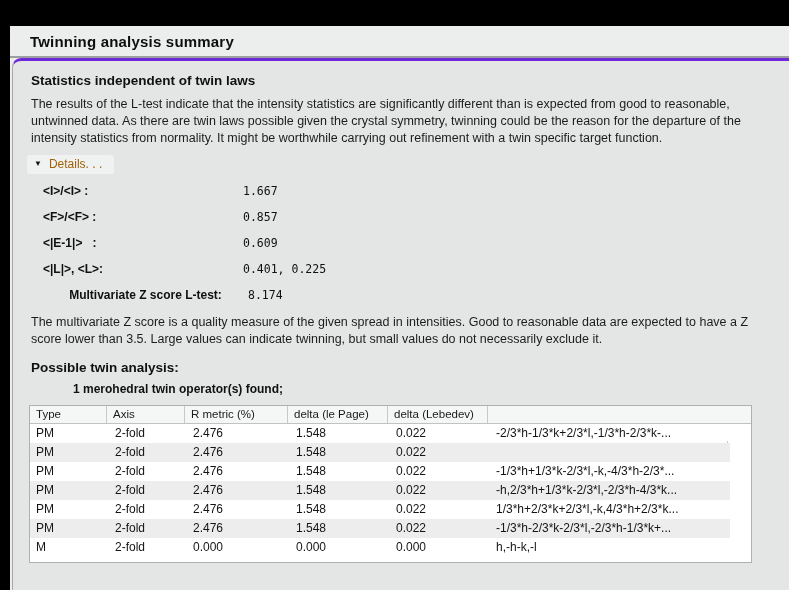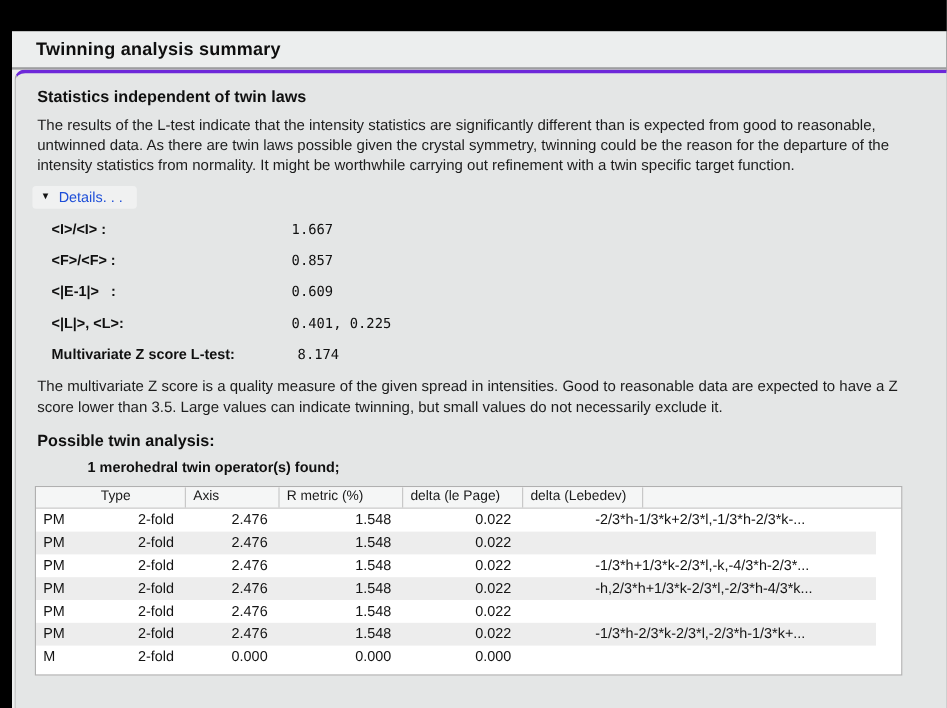--- a/index.html
+++ b/index.html
@@ -30,21 +30,21 @@
   .body-text {
     font-size:12.5px; color:#1c1c1c; line-height:17px;
     margin:8px 20px 0 18px; max-width:732px;
   }
   .details-toggle {
     display:inline-flex; align-items:center; gap:7px;
     margin:8px 0 0 14px; padding:2px 12px 3px 7px;
     background:#f0f1f1; border-radius:3px; cursor:default;
   }
   .tri { font-size:8px; color:#141414; line-height:1; }
-  .details-label { font-size:12px; color:#1d4ed8; }
+  .details-label { font-size:12px; color:#a16207; }
   .metrics { margin:4px 0 0 30px; }
   .mrow { height:26px; display:flex; align-items:center; }
   .mlabel {
     width:200px; font-weight:bold; font-size:12px; color:#101010; white-space:pre;
   }
   .mvalue {
     font-family:"DejaVu Sans Mono", monospace; font-size:11.5px; color:#101010; white-space:pre;
   }
   .note { margin-top:6px; }
   .heading2 { margin-top:12px; }
@@ -108,38 +108,38 @@
         <div class="mrow">
           <span class="mlabel">&lt;|E-1|&gt;   :</span>
           <span class="mvalue">0.609</span>
         </div>
         <div class="mrow">
           <span class="mlabel">&lt;|L|&gt;, &lt;L&gt;:</span>
           <span class="mvalue">0.401, 0.225</span>
         </div>
       </div>
 
-    <div class="metrics" style="margin-top:0;">
+    <div class="metrics" style="margin-top:0;text-align:center;">
       <div class="mrow">
         <span class="mlabel" style="width:205px;">Multivariate Z score L-test:</span>
         <span class="mvalue">8.174</span>
       </div>
     </div>
 
     <div class="body-text note">The multivariate Z score is a quality measure of the given spread in intensities. Good to reasonable data are expected to have a Z score lower than 3.5. Large values can indicate twinning, but small values do not necessarily exclude it.</div>
 
     <div class="section-heading heading2">Possible twin analysis:</div>
 
     <div class="found-line">
       <span>1 merohedral twin operator(s) found;</span>
     </div>
 
     <div class="twin-table">
       <div class="thead" id="thead">
-          <div class="th" style="width: 77px; margin-left: 48px;">Type</div>
+          <div class="th" style="width: 77px;">Type</div>
           <div class="th" style="width: 78px;">Axis</div>
           <div class="th" style="width: 103px;">R metric (%)</div>
           <div class="th" style="width: 100px;">delta (le Page)</div>
           <div class="th" style="width: 100px;">delta (Lebedev)</div>
           <div class="th" style="width: 240px; margin-top: 35px;">Twin law</div>
           <div class="th spacer"></div>
         </div>
       <div class="tbody" id="tbody">
           <div class="tr">
             <div class="td" style="width: 79px;">PM</div>
@@ -172,33 +172,35 @@
             <div class="td" style="width: 100px;">1.548</div>
             <div class="td" style="width: 100px;">0.022</div>
             <div class="td" style="width: 240px;">-h,2/3*h+1/3*k-2/3*l,-2/3*h-4/3*k...</div>
           </div>
           <div class="tr">
             <div class="td" style="width: 79px;">PM</div>
             <div class="td" style="width: 78px;">2-fold</div>
             <div class="td" style="width: 103px;">2.476</div>
             <div class="td" style="width: 100px;">1.548</div>
             <div class="td" style="width: 100px;">0.022</div>
+            <div class="td" style="width: 240px;">1/3*h+2/3*k+2/3*l,-k,4/3*h+2/3*k...</div>
           </div>
           <div class="tr alt">
             <div class="td" style="width: 79px;">PM</div>
             <div class="td" style="width: 78px;">2-fold</div>
             <div class="td" style="width: 103px;">2.476</div>
             <div class="td" style="width: 100px;">1.548</div>
             <div class="td" style="width: 100px;">0.022</div>
             <div class="td" style="width: 240px;">-1/3*h-2/3*k-2/3*l,-2/3*h-1/3*k+...</div>
           </div>
           <div class="tr">
             <div class="td" style="width: 79px;">M</div>
             <div class="td" style="width: 78px;">2-fold</div>
             <div class="td" style="width: 103px;">0.000</div>
             <div class="td" style="width: 100px;">0.000</div>
             <div class="td" style="width: 100px;">0.000</div>
+            <div class="td" style="width: 240px;">h,-h-k,-l</div>
           </div>
         </div>
     </div>
 
   </div>
 </div>
 
 </body></html>

